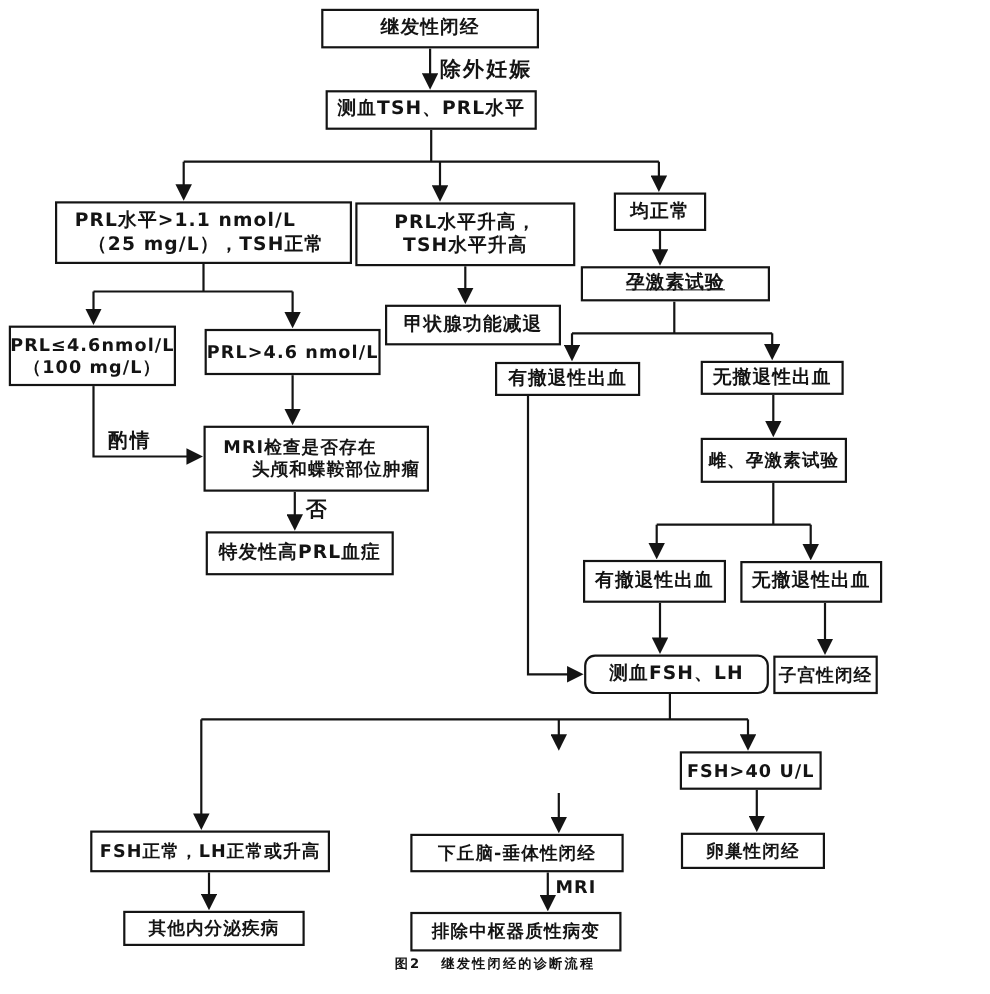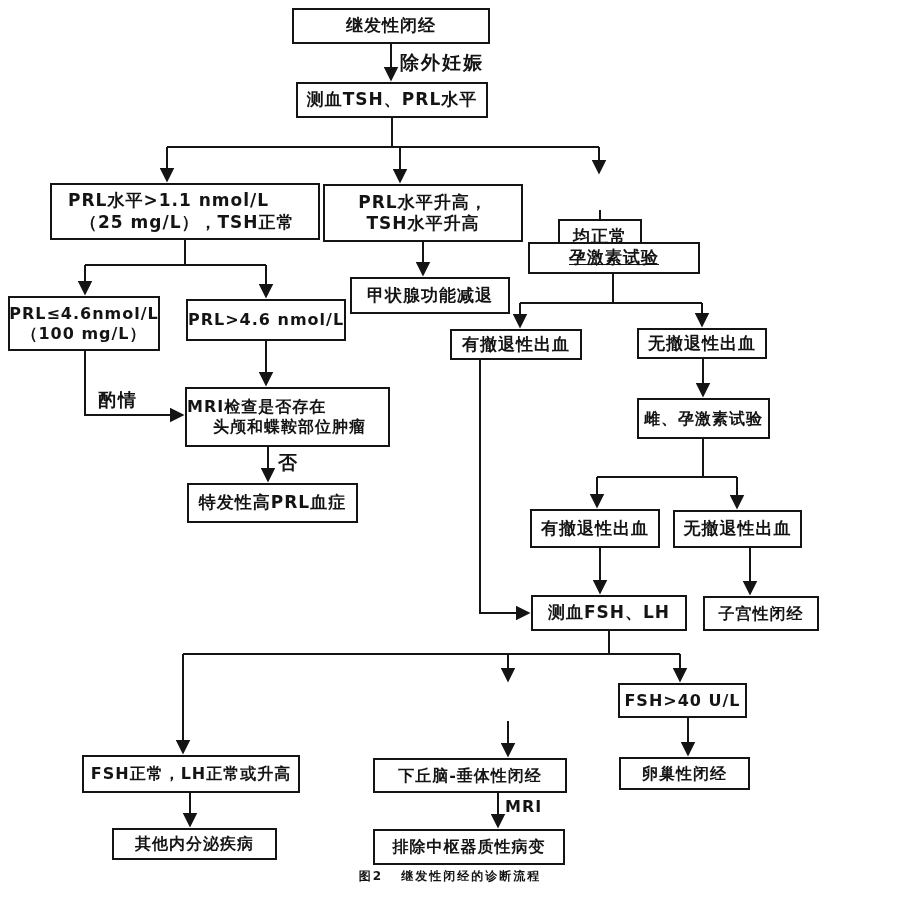--- a/index.html
+++ b/index.html
@@ -113,42 +113,42 @@
   <div class="node align-left" style="left:50px;top:183px;width:270px;height:57px;padding-left:16px;">
     <span class="ln">PRL水平&gt;1.1 nmol/L</span>
     <span class="ln" style="margin-left:12px;">（25 mg/L），TSH正常</span>
   </div>
 
   <div class="node" style="left:323px;top:184px;width:200px;height:58px;">
     <span class="ln">PRL水平升高，</span>
     <span class="ln">TSH水平升高</span>
   </div>
 
-  <div class="node" style="left:558px;top:175px;width:84px;height:35px;margin-top:44px;">
+  <div class="node" style="left:558px;top:175px;width:84px;height:35px;">
     <span class="ln">均正常</span>
   </div>
 
   <div class="node" style="left:350px;top:277px;width:160px;height:37px;">
     <span class="ln">甲状腺功能减退</span>
   </div>
 
   <div class="node" style="left:528px;top:242px;width:172px;height:32px;text-decoration:underline;">
     <span class="ln">孕激素试验</span>
   </div>
 
   <div class="node" style="left:8px;top:296px;width:152px;height:55px;font-size:16px;">
     <span class="ln">PRL≤4.6nmol/L</span>
     <span class="ln">（100 mg/L）</span>
   </div>
 
   <div class="node" style="left:186px;top:299px;width:160px;height:42px;font-size:16px;">
     <span class="ln">PRL&gt;4.6 nmol/L</span>
   </div>
 
-  <div class="node align-left" style="left:185px;top:387px;width:205px;height:60px;padding-left:0;font-size:16px;">
+  <div class="node align-left" style="left:185px;top:387px;width:205px;height:60px;padding-left:16px;font-size:16px;">
     <span class="ln">MRI检查是否存在</span>
     <span class="ln" style="margin-left:26px;">头颅和蝶鞍部位肿瘤</span>
   </div>
 
   <div class="node" style="left:187px;top:483px;width:171px;height:40px;">
     <span class="ln">特发性高PRL血症</span>
   </div>
 
   <div class="node" style="left:450px;top:329px;width:132px;height:31px;">
     <span class="ln">有撤退性出血</span>
@@ -163,25 +163,25 @@
   </div>
 
   <div class="node" style="left:530px;top:509px;width:130px;height:39px;">
     <span class="ln">有撤退性出血</span>
   </div>
 
   <div class="node" style="left:673px;top:510px;width:129px;height:38px;">
     <span class="ln">无撤退性出血</span>
   </div>
 
-  <div class="node" style="left:531px;top:595px;width:156px;height:36px;">
+  <div class="node" style="left:531px;top:595px;width:168px;height:36px;border-radius:10px;">
     <span class="ln">测血FSH、LH</span>
   </div>
 
-  <div class="node" style="left:703px;top:596px;width:116px;height:35px;font-size:16px;">
+  <div class="node" style="left:703px;top:596px;width:95px;height:35px;font-size:16px;">
     <span class="ln">子宫性闭经</span>
   </div>
 
 
   <div class="node" style="left:618px;top:683px;width:129px;height:35px;font-size:16px;">
     <span class="ln">FSH&gt;40 U/L</span>
   </div>
 
   <div class="node" style="left:82px;top:755px;width:218px;height:38px;font-size:16px;">
     <span class="ln">FSH正常，LH正常或升高</span>

